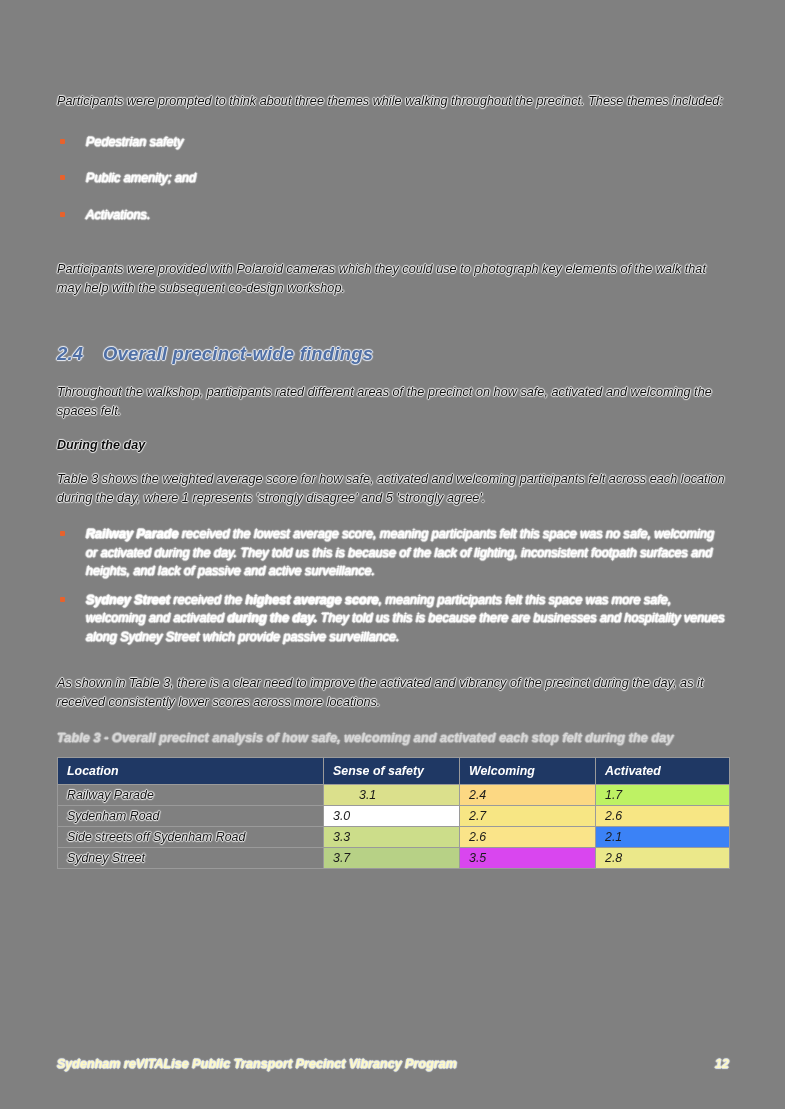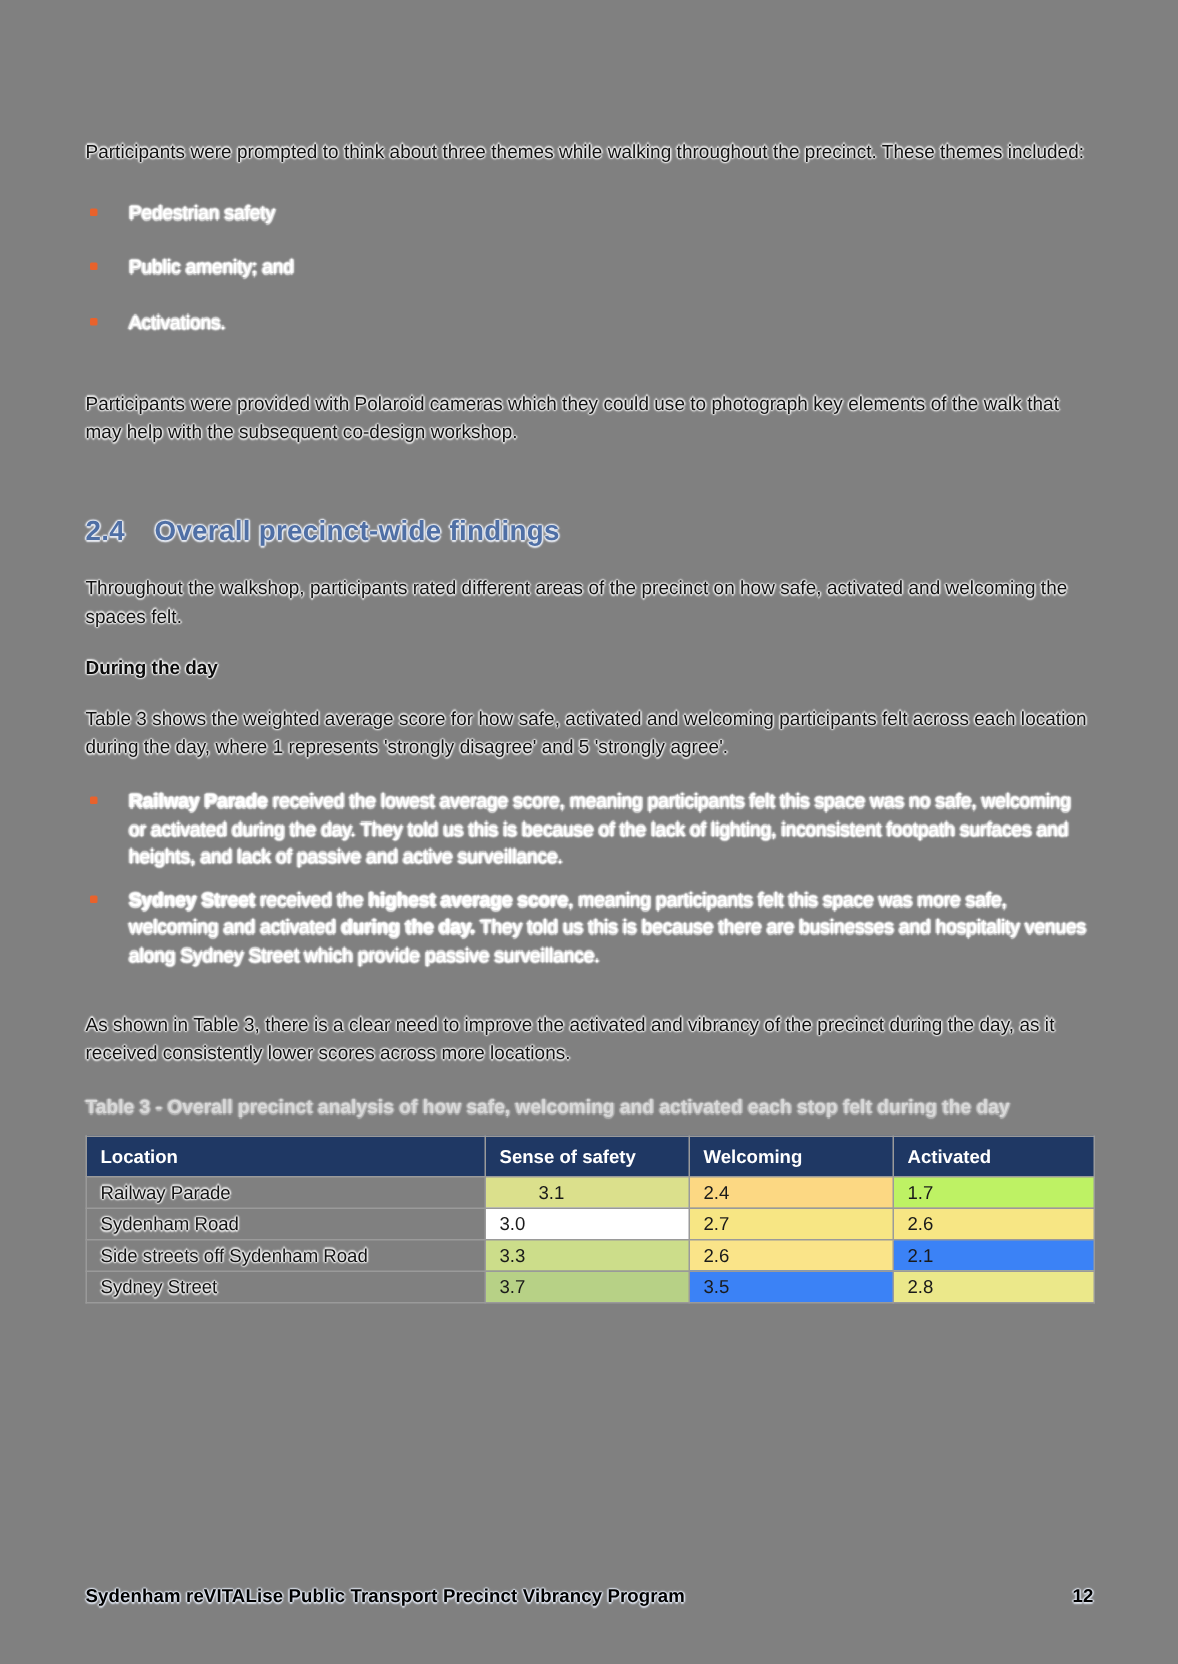--- a/index.html
+++ b/index.html
@@ -12,20 +12,21 @@
     background: #808080;
     font-family: "Liberation Sans", sans-serif;
     overflow: hidden;
     position: relative;
   }
   .page {
     position: absolute;
     left: 0; top: 0;
     width: 673px;
     height: 1109px;
+    font-style: italic;
   }
   .content {
     position: absolute;
     left: 57px;
     top: 92px;
     width: 670px;
   }
   p.body-text {
     margin: 0 0 0 0;
     font-size: 12.6px;
@@ -138,21 +139,21 @@
     left: 57px;
     top: 1057px;
     width: 672px;
     display: flex;
     justify-content: space-between;
     align-items: baseline;
   }
   .footer-text, .footer-page {
     font-size: 12.4px;
     font-weight: bold;
-    color: #000000;
+    color: #fef9c3;
     text-shadow: 0 0 1px #e2e7f0, 1px 0 1px #dde3ee, -1px 0 1px #dde3ee, 0 1px 1px #dde3ee, 0 -1px 1px #dde3ee;
     letter-spacing: 0.1px;
   }
 </style>
 </head>
 <body style="background: rgb(128, 128, 128);">
 
 <div class="page">
 
   <div class="content">
@@ -253,21 +254,21 @@
         </tr>
         <tr>
           <td class="loc">Side streets off Sydenham Road</td>
           <td style="background-color: rgb(204, 221, 138);">3.3</td>
           <td style="background-color: rgb(250, 228, 137);">2.6</td>
           <td style="background-color: #3b82f6;">2.1</td>
         </tr>
         <tr>
           <td class="loc">Sydney Street</td>
           <td style="background-color: rgb(183, 209, 134);">3.7</td>
-          <td style="background-color: #3b82f6;">3.5</td>
+          <td style="background-color: #d946ef;">3.5</td>
           <td style="background-color: rgb(235, 232, 138);">2.8</td>
         </tr>
       </tbody>
     </table>
 
   </div>
 
   <div class="footer">
     <span class="footer-text">Sydenham reVITALise Public Transport Precinct Vibrancy Program</span>
     <span class="footer-page">12</span>

